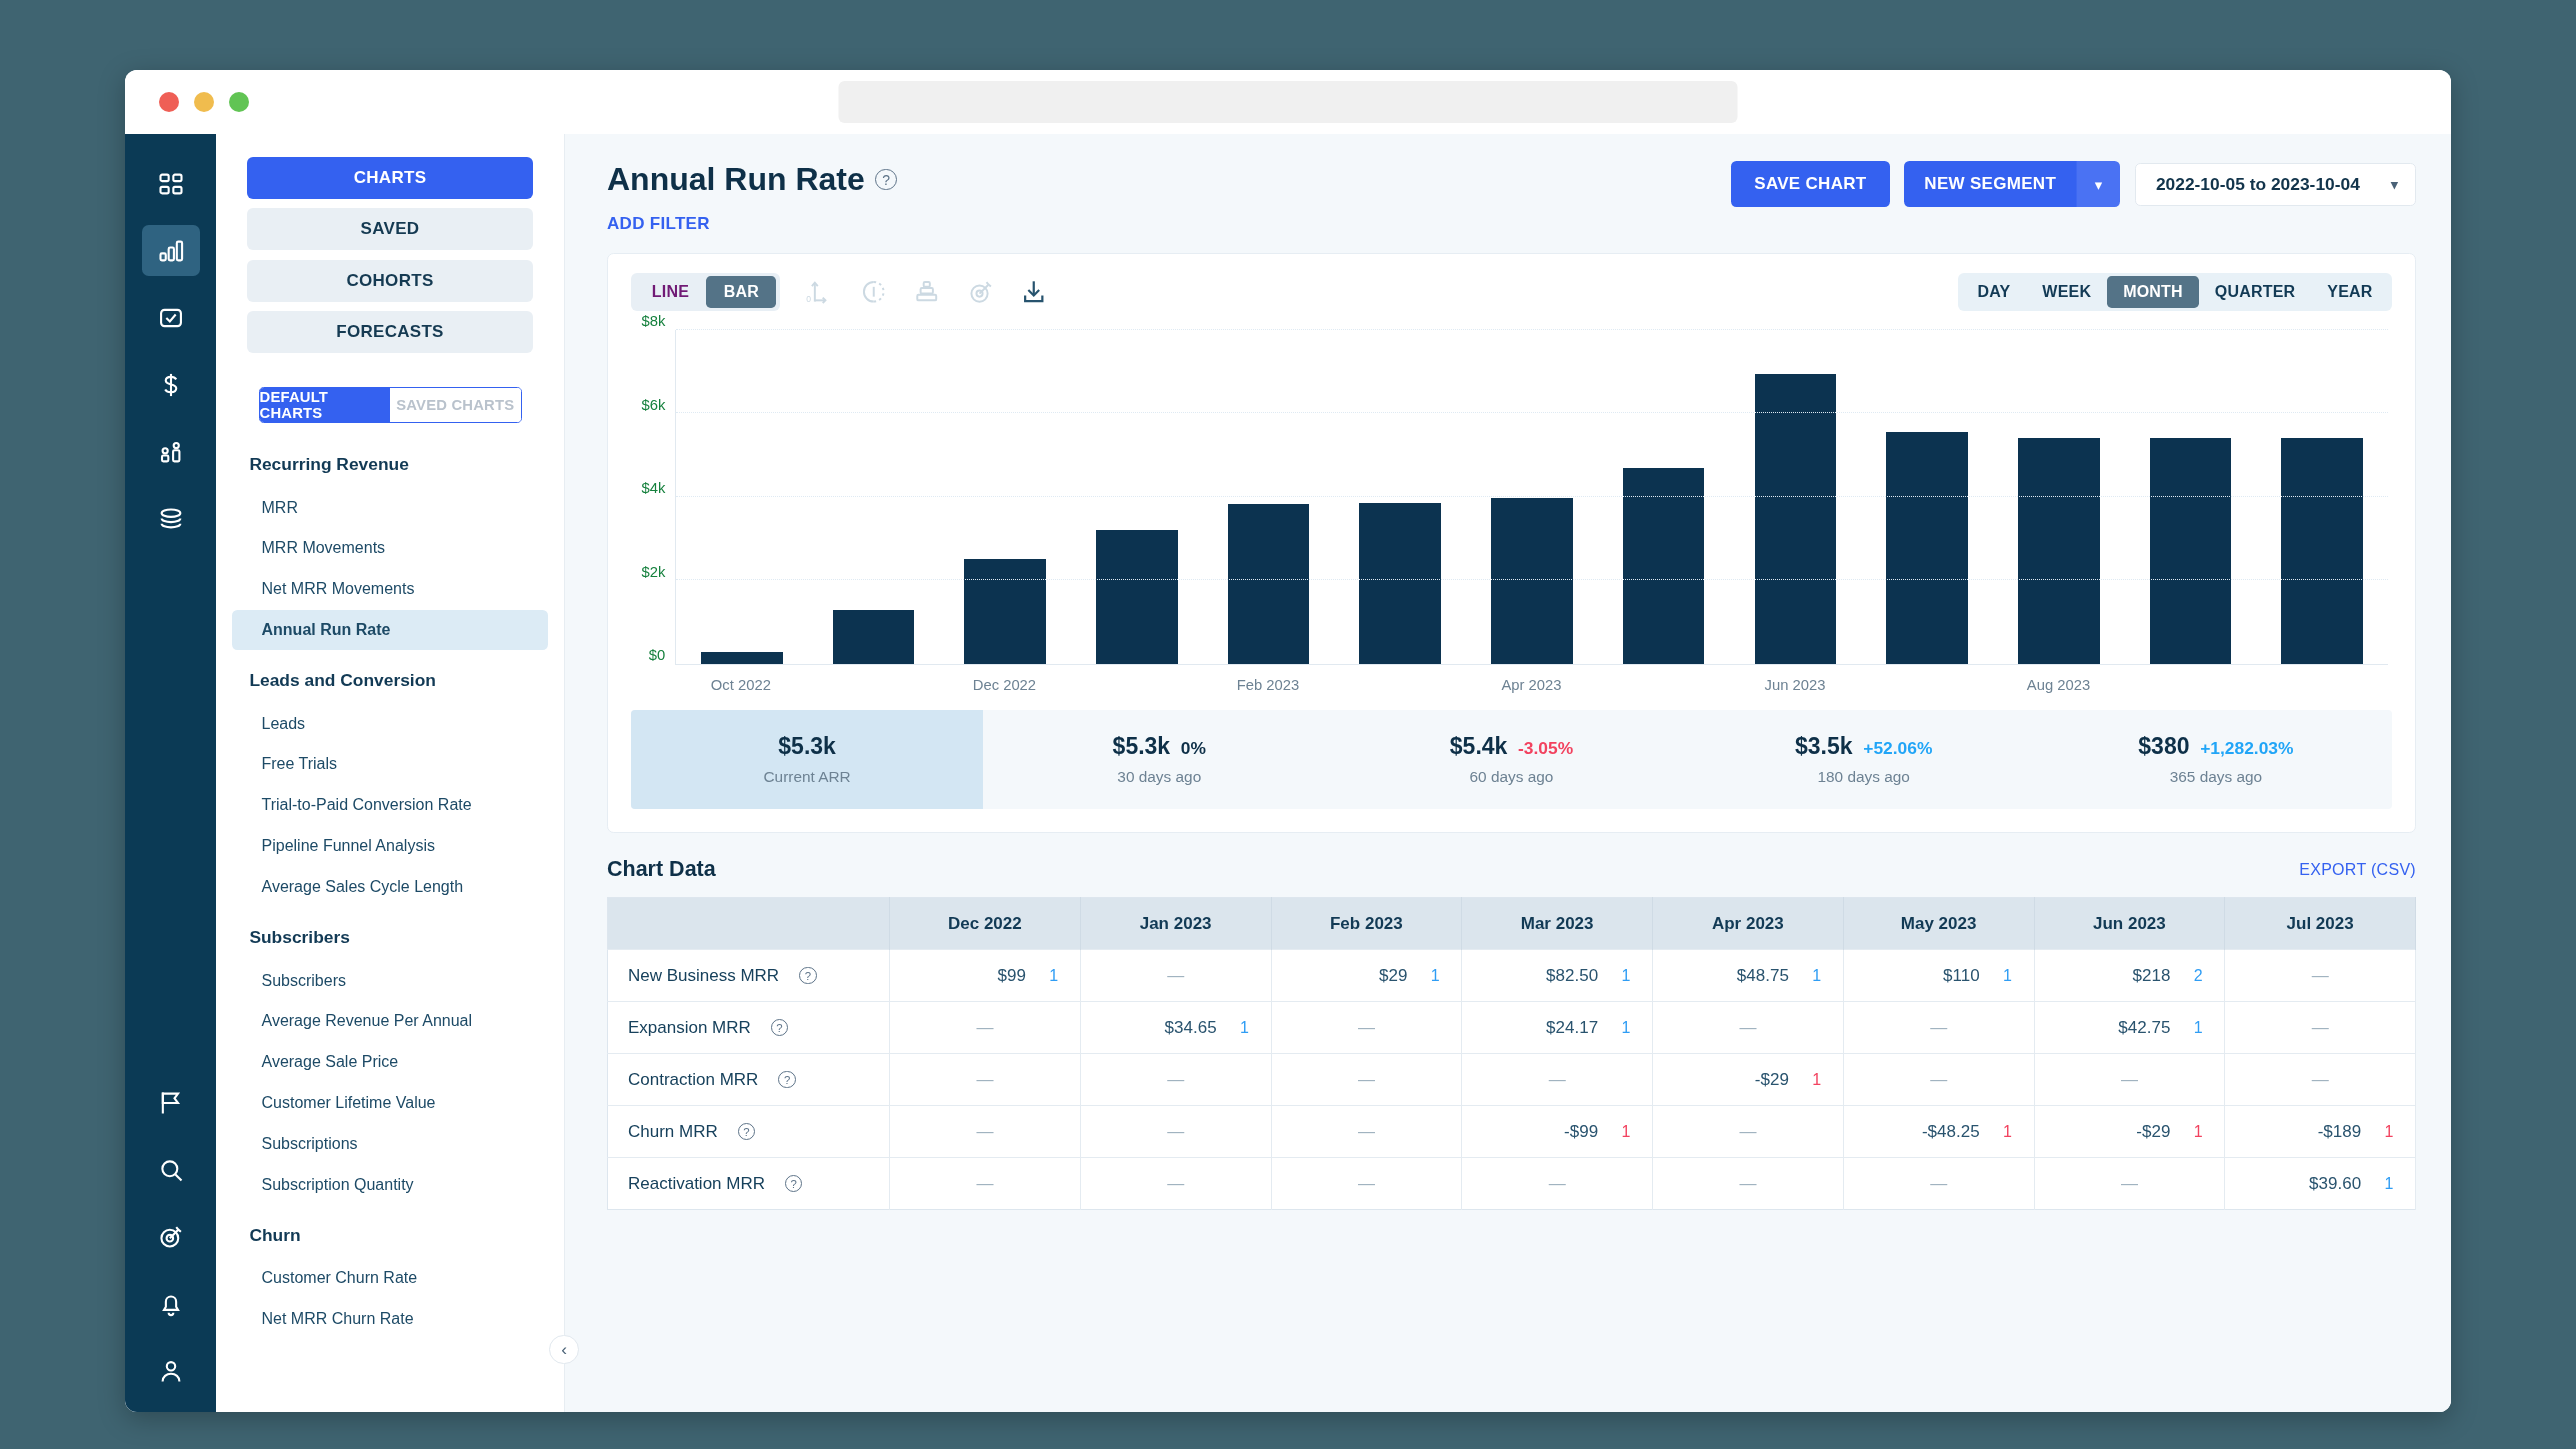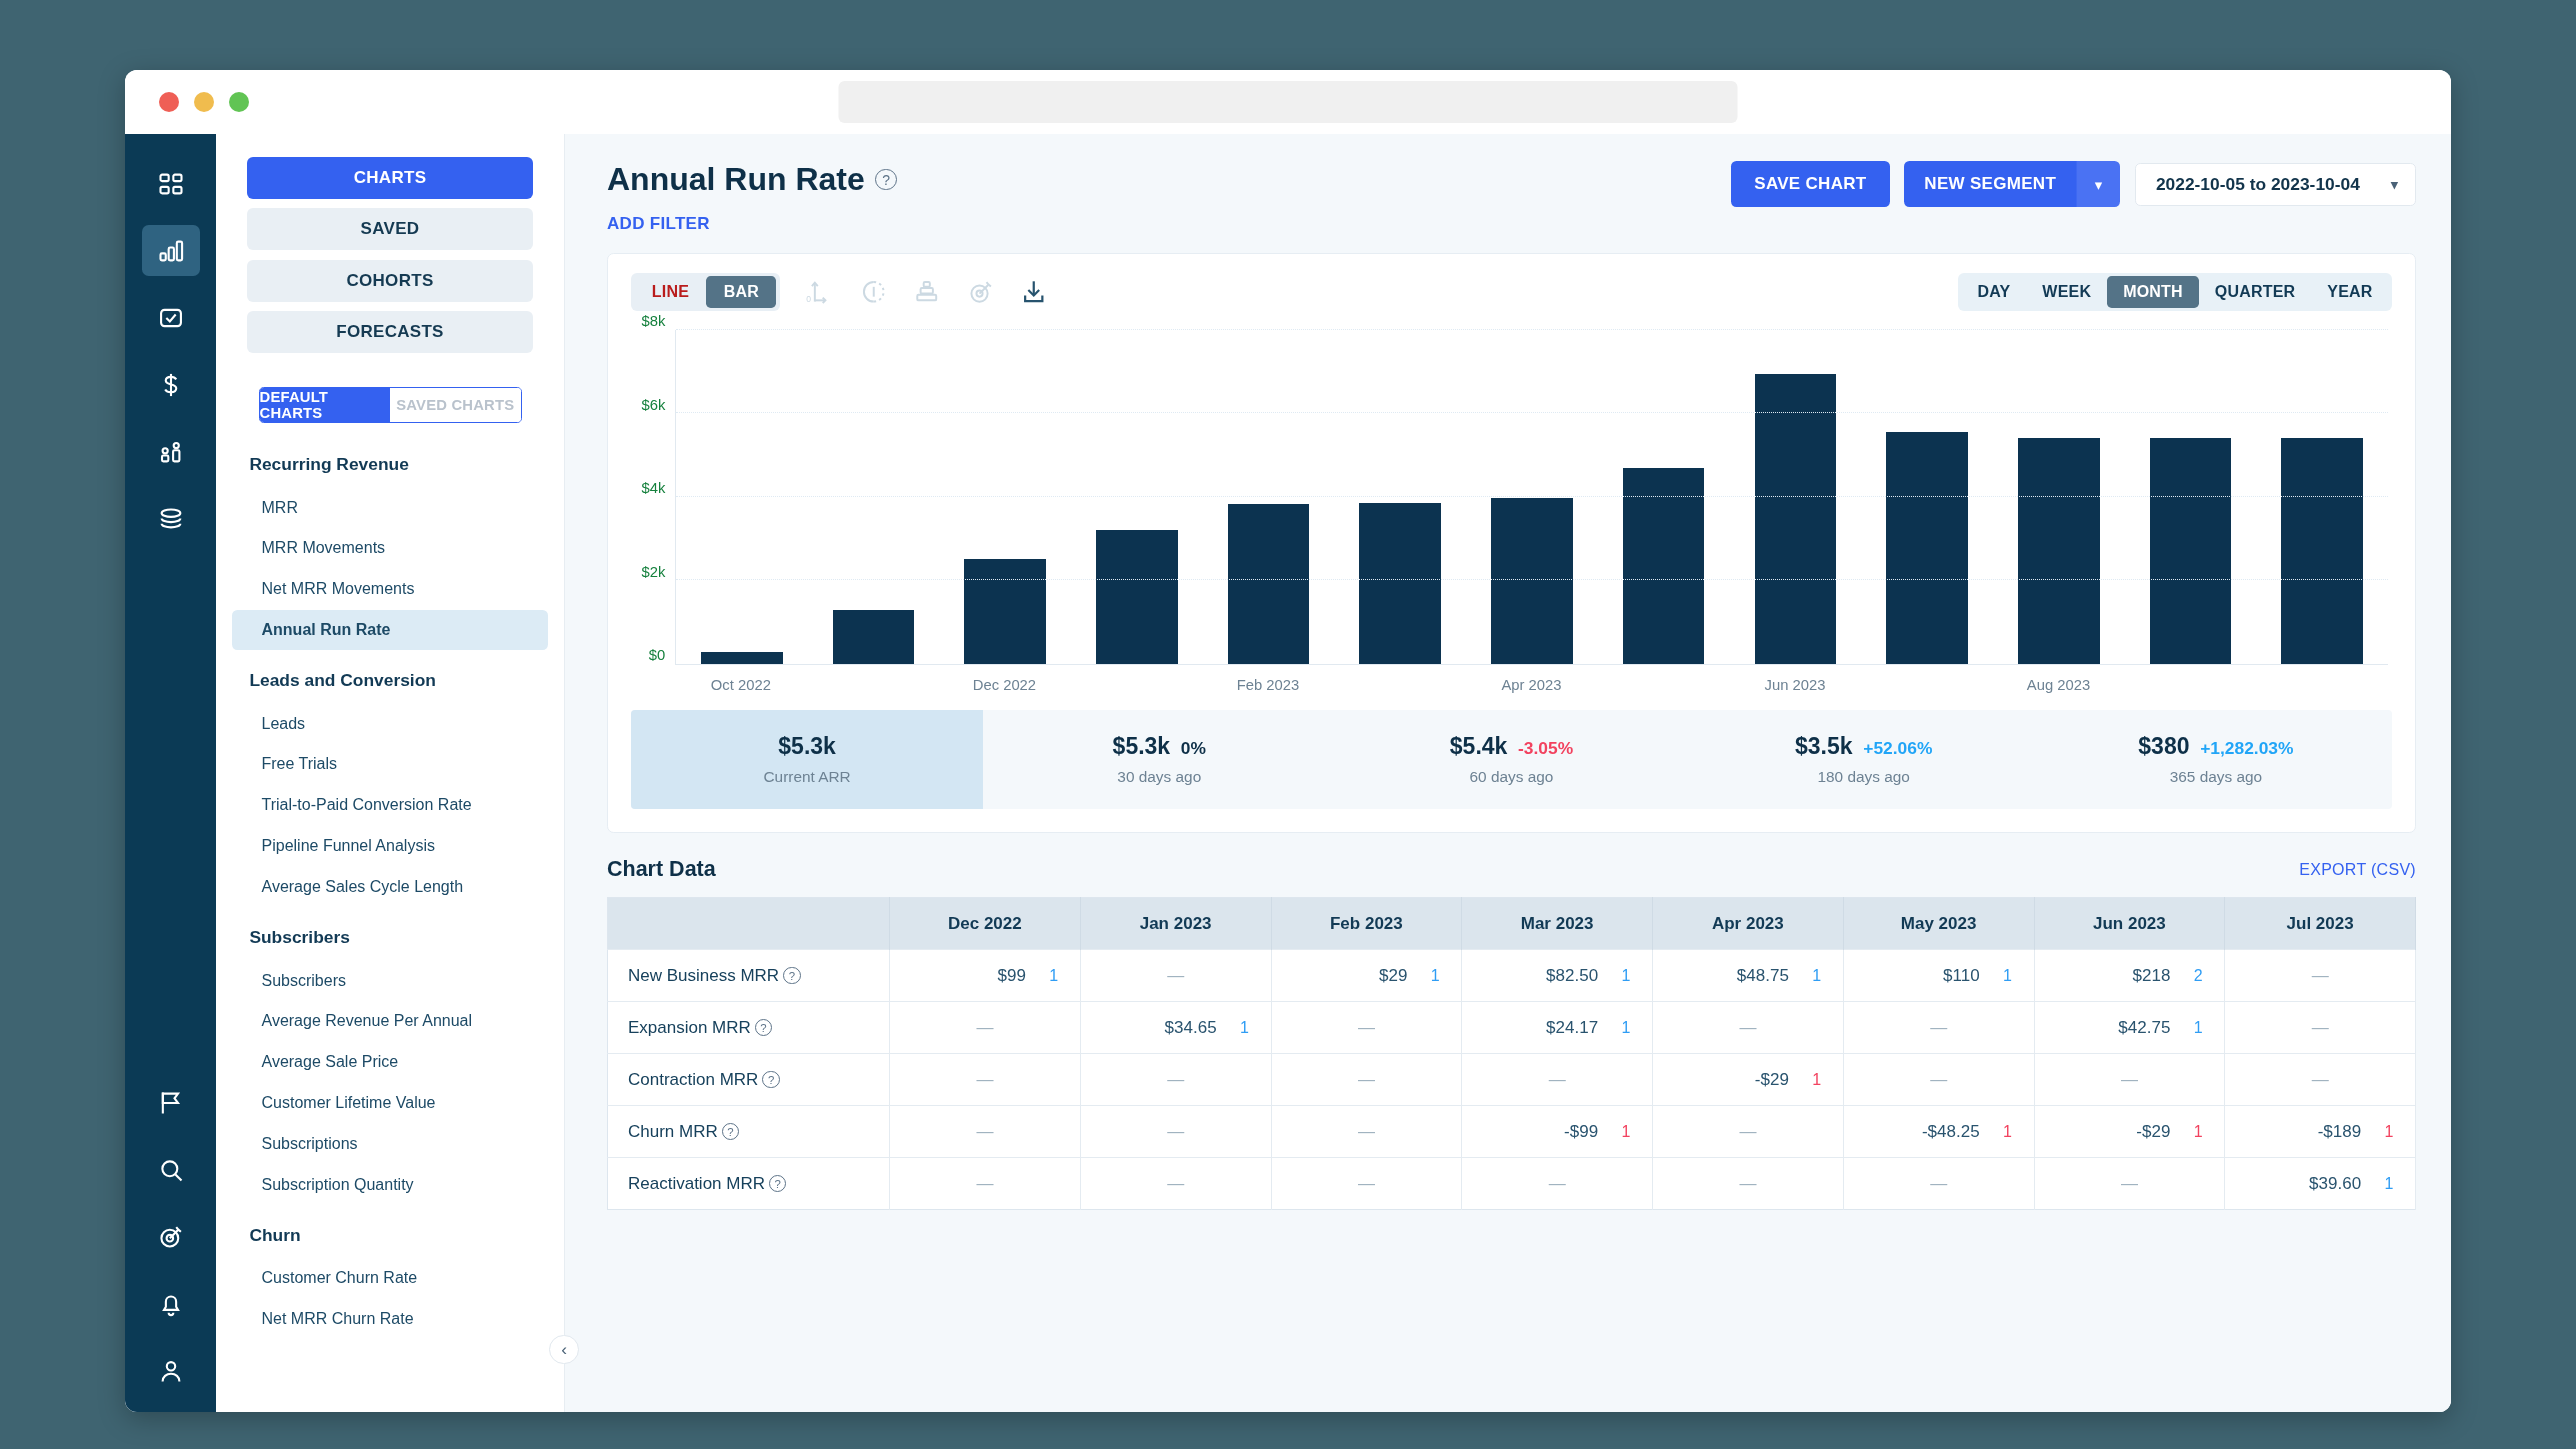--- a/index.html
+++ b/index.html
@@ -192,21 +192,21 @@
   .chart-toolbar {
     display: flex; align-items: center; justify-content: space-between;
     padding: 19px 23px 6.7px 23px;
   }
   .toolbar-left { display: flex; align-items: center; gap: 25.5px; }
   .lb-group {
     display: flex; background: #e8eff5; border-radius: 6px; padding: 3.4px;
   }
   .lb {
     padding: 6.7px 17.4px; border-radius: 4.7px;
-    font-size: 16px; font-weight: 700; color: #b91c1c; letter-spacing: 0.2px;
+    font-size: 16px; font-weight: 700; color: #701a75; letter-spacing: 0.2px;
     cursor: pointer;
   }
   .lb.active { background: #547387; color: #fff; }
   .tool-icons { display: flex; align-items: center; gap: 24px; }
   .tool-icons svg { width: 29.5px; height: 29.5px; }
   .ti { color: #ccd9e2; cursor: pointer; display: flex; }
   .ti.dark { color: #27536e; }
   .gran-group {
     display: flex; background: #e8f1f7; border-radius: 6px; padding: 3.4px;
   }
@@ -299,21 +299,21 @@
     border-top: 0.7px solid #e4ebf1;
     border-right: 0.7px solid #e4ebf1;
     height: 52px;
     font-size: 17px;
     color: #29536e;
   }
   td.rowhead {
     padding-left: 20px;
     color: #17415c;
   }
-  .rh-inner { display: flex; align-items: center; gap: 4px; }
+  .rh-inner { display: flex; align-items: center; gap: 20px; }
   .cell-inner {
     display: flex; align-items: center; justify-content: flex-end;
     gap: 23px; padding-right: 21.5px;
   }
   .cnt { font-size: 16px; min-width: 9.4px; text-align: right; }
   .cnt.blue { color: #2f9df4; }
   .cnt.red { color: #f2425f; }
   .dash { display: block; text-align: center; color: #9fb1bf; }
 </style>
 </head>

